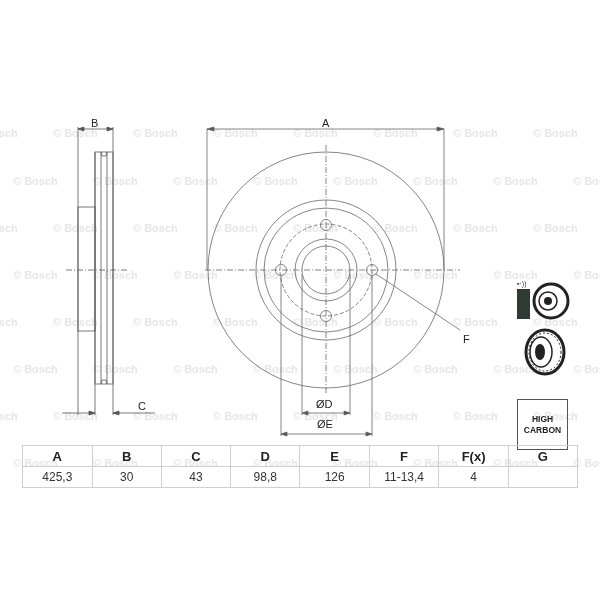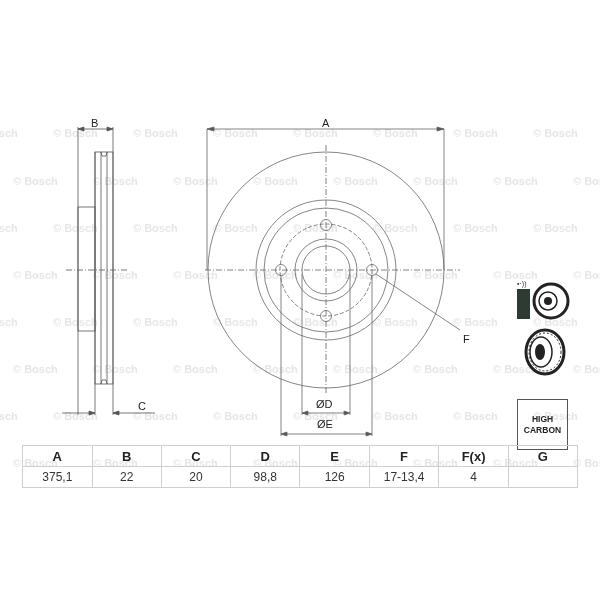--- a/index.html
+++ b/index.html
@@ -170,23 +170,23 @@
     <td>A</td>
     <td>B</td>
     <td>C</td>
     <td>D</td>
     <td>E</td>
     <td>F</td>
     <td>F(x)</td>
     <td>G</td>
   </tr>
   <tr>
-    <td>375,1</td>
-    <td>22</td>
-    <td>20</td>
+    <td>425,3</td>
+    <td>30</td>
+    <td>43</td>
     <td>98,8</td>
     <td>126</td>
-    <td>17-13,4</td>
+    <td>11-13,4</td>
     <td>4</td>
     <td></td>
   </tr>
 </tbody>
   </table>
 
 </body></html>

